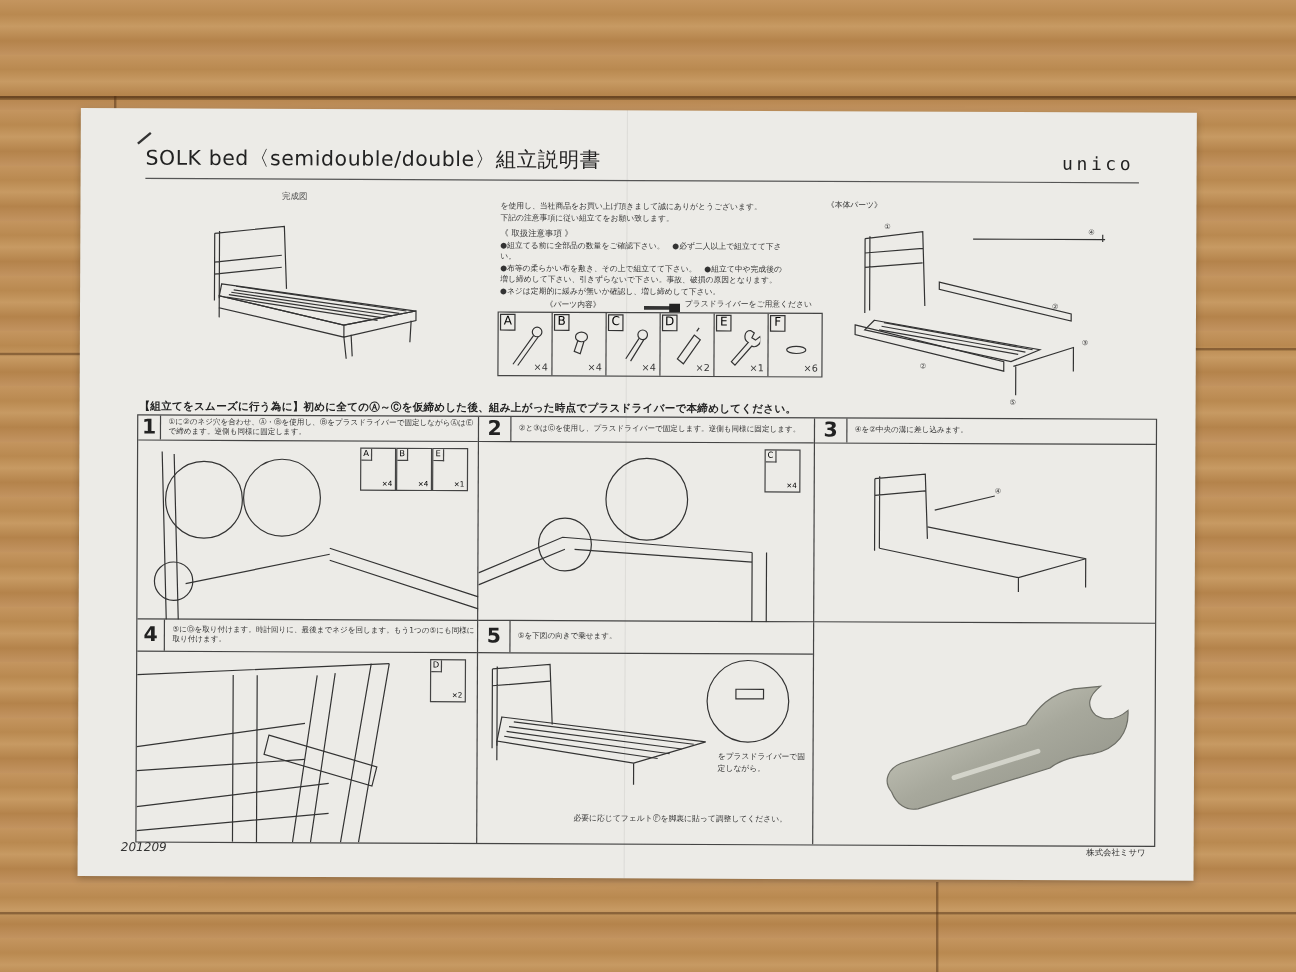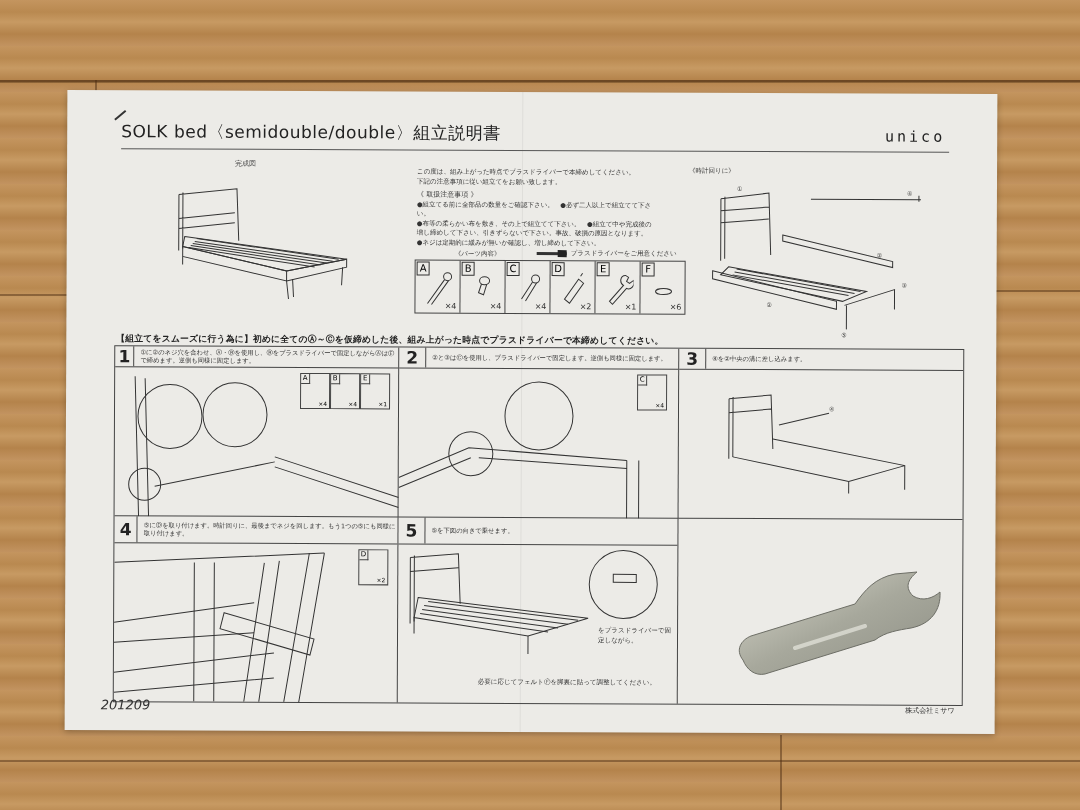--- a/index.html
+++ b/index.html
@@ -17,40 +17,40 @@
   .paper .fold{position:absolute;left:455px;top:0;bottom:0;width:1px;background:rgba(0,0,0,.06);}
   .title-wrap{position:absolute;left:54px;top:30px;}
   .title{font-family:"DejaVu Sans",sans-serif;font-size:17px;color:#222;letter-spacing:.5px;}
   .title-slash{position:absolute;left:-8px;top:-6px;width:14px;height:2px;background:#333;transform:rotate(-40deg);}
   .brand{position:absolute;right:52px;top:34px;font-family:"DejaVu Sans Mono",monospace;font-size:15px;letter-spacing:3px;color:#222;margin-left:33px;}
   .title-rule{position:absolute;left:54px;right:48px;top:58px;height:1px;background:#555;}
   .small{font-size:6.5px;color:#333;line-height:9.5px;}
   .label-center{position:absolute;font-size:7px;color:#444;}
   .notes{position:absolute;left:350px;top:76px;width:245px;}
   .parts-label{position:absolute;left:350px;top:158px;font-size:6.5px;color:#333;margin-left:38px;}
-  .driver-note{position:absolute;left:470px;top:157px;font-size:6.5px;color:#333;display:flex;align-items:center;gap:4px;}
+  .driver-note{position:absolute;left:470px;top:157px;font-size:6.5px;color:#333;display:flex;align-items:flex-end;gap:4px;}
   .driver-note .drv{width:30px;height:3px;background:#333;position:relative;}
   .driver-note .drv::after{content:"";position:absolute;right:0;top:-2px;width:9px;height:7px;background:#222;}
   .parts{position:absolute;left:348px;top:168px;display:flex;border:1px solid #444;}
   .part{width:44px;height:52px;border-right:1px solid #444;position:relative;}
   .part:last-child{border-right:none;}
   .part .letter{position:absolute;left:1px;top:1px;border:1px solid #333;font-size:10px;width:11px;height:12px;line-height:12px;text-align:center;background:#ecebe7;}
   .part .qty{position:absolute;right:3px;bottom:2px;font-size:8px;color:#333;}
   .part svg{position:absolute;left:8px;top:10px;}
   .body-parts-label{position:absolute;left:622px;top:74px;font-size:6.5px;color:#333;}
   .smooth{position:absolute;left:50px;top:243px;font-size:8.8px;font-weight:bold;color:#222;letter-spacing:.2px;}
   .grid{position:absolute;left:48px;top:255px;width:848px;height:355px;border:1px solid #444;}
   .cell{position:absolute;border-right:1px solid #444;border-bottom:1px solid #444;box-sizing:border-box;}
   .step-head{position:absolute;left:0;top:0;right:0;height:20px;border-bottom:1px solid #444;display:flex;align-items:center;}
   .step-num{width:26px;height:20px;border-right:1px solid #444;font-size:17px;font-weight:bold;text-align:center;line-height:20px;color:#222;}
   .step-text{padding-left:6px;font-size:6.3px;line-height:8px;color:#333;}
   .minibox{position:absolute;border:1px solid #444;width:28px;height:34px;background:#ecebe7;}
   .minibox .l{position:absolute;left:0;top:0;border-right:1px solid #444;border-bottom:1px solid #444;font-size:7px;width:8px;height:9px;line-height:9px;text-align:center;}
   .minibox .q{position:absolute;right:2px;bottom:1px;font-size:6px;}
-  .footer-code{position:absolute;left:36px;bottom:18px;font-size:13px;font-style:italic;color:#333;}
+  .footer-code{position:absolute;left:36px;bottom:18px;font-size:10px;font-style:italic;color:#333;}
   .footer-co{position:absolute;right:40px;bottom:18px;font-size:7px;color:#333;}
   .wrench{position:absolute;left:735px;top:570px;}
   svg .ln{stroke:#333;fill:none;stroke-width:1;}
 </style>
 </head>
 <body>
 
 <div class="floor"></div>
 <div class="plank-line" style="left:0;top:80px;width:1080px;height:2px"></div>
 <div class="plank-line" style="left:95px;top:80px;width:2px;height:220px"></div>
@@ -78,21 +78,21 @@
         <path d="M28 61 L166 80"></path>
         <path d="M26 63 L160 82"></path>
         <path d="M24 65 L154 84"></path>
         <path d="M22 67 L148 86"></path>
     </g>
     <path class="ln" d="M16 66 L120 90 L120 100 L16 76 Z M120 90 L180 78 L180 86 L120 100"></path>
     <path class="ln" d="M120 100 L122 118 M126 98 L127 116 M176 86 L175 104 M16 76 L16 84"></path>
   </svg>
 
   <div class="notes small">
-    <div>この度は、組み上がった時点でプラスドライバーで本締めしてください。</div>
+    <div>を使用し、当社商品をお買い上げ頂きまして誠にありがとうございます。</div>
     <div>下記の注意事項に従い組立てをお願い致します。</div>
     <div style="margin-top:4px;font-size:7px">《 取扱注意事項 》</div>
     <div>●組立てる前に全部品の数量をご確認下さい。　●必ず二人以上で組立てて下さい。</div>
     <div>●布等の柔らかい布を敷き、その上で組立てて下さい。　●組立て中や完成後の</div>
     <div>増し締めして下さい、引きずらないで下さい。事故、破損の原因となります。</div>
     <div>●ネジは定期的に緩みが無いか確認し、増し締めして下さい。</div>
   </div>
 
   <div class="parts-label">《パーツ内容》</div>
   <div class="driver-note">
@@ -140,21 +140,21 @@
     </div>
     <div class="part">
       <span class="letter">F</span>
       <svg width="30" height="36">
           <ellipse cx="15" cy="20" rx="8" ry="3" class="ln"></ellipse>
         </svg>
       <span class="qty">×6</span>
     </div>
   </div>
 
-  <div class="body-parts-label">《時計回りに》</div>
+  <div class="body-parts-label">《本体パーツ》</div>
   <svg style="position:absolute;left:640px;top:86px" width="240" height="160">
     <path class="ln" d="M14 20 L62 14 L64 76 M14 20 L14 82 M18 18 L18 80 M14 32 L62 28 M14 44 L62 40"></path>
     <path class="ln" d="M104 20 L214 20 M212 16 L212 22"></path>
     <path class="ln" d="M76 56 L186 82 L186 88 L76 62 Z"></path>
     <path class="ln" d="M22 88 L160 112 L136 122 L14 96 Z"></path>
     <g class="ln">
         <path d="M30 90 L154 112"></path>
         <path d="M28 93 L148 114"></path>
         <path d="M26 96 L142 116"></path>
       </g>

